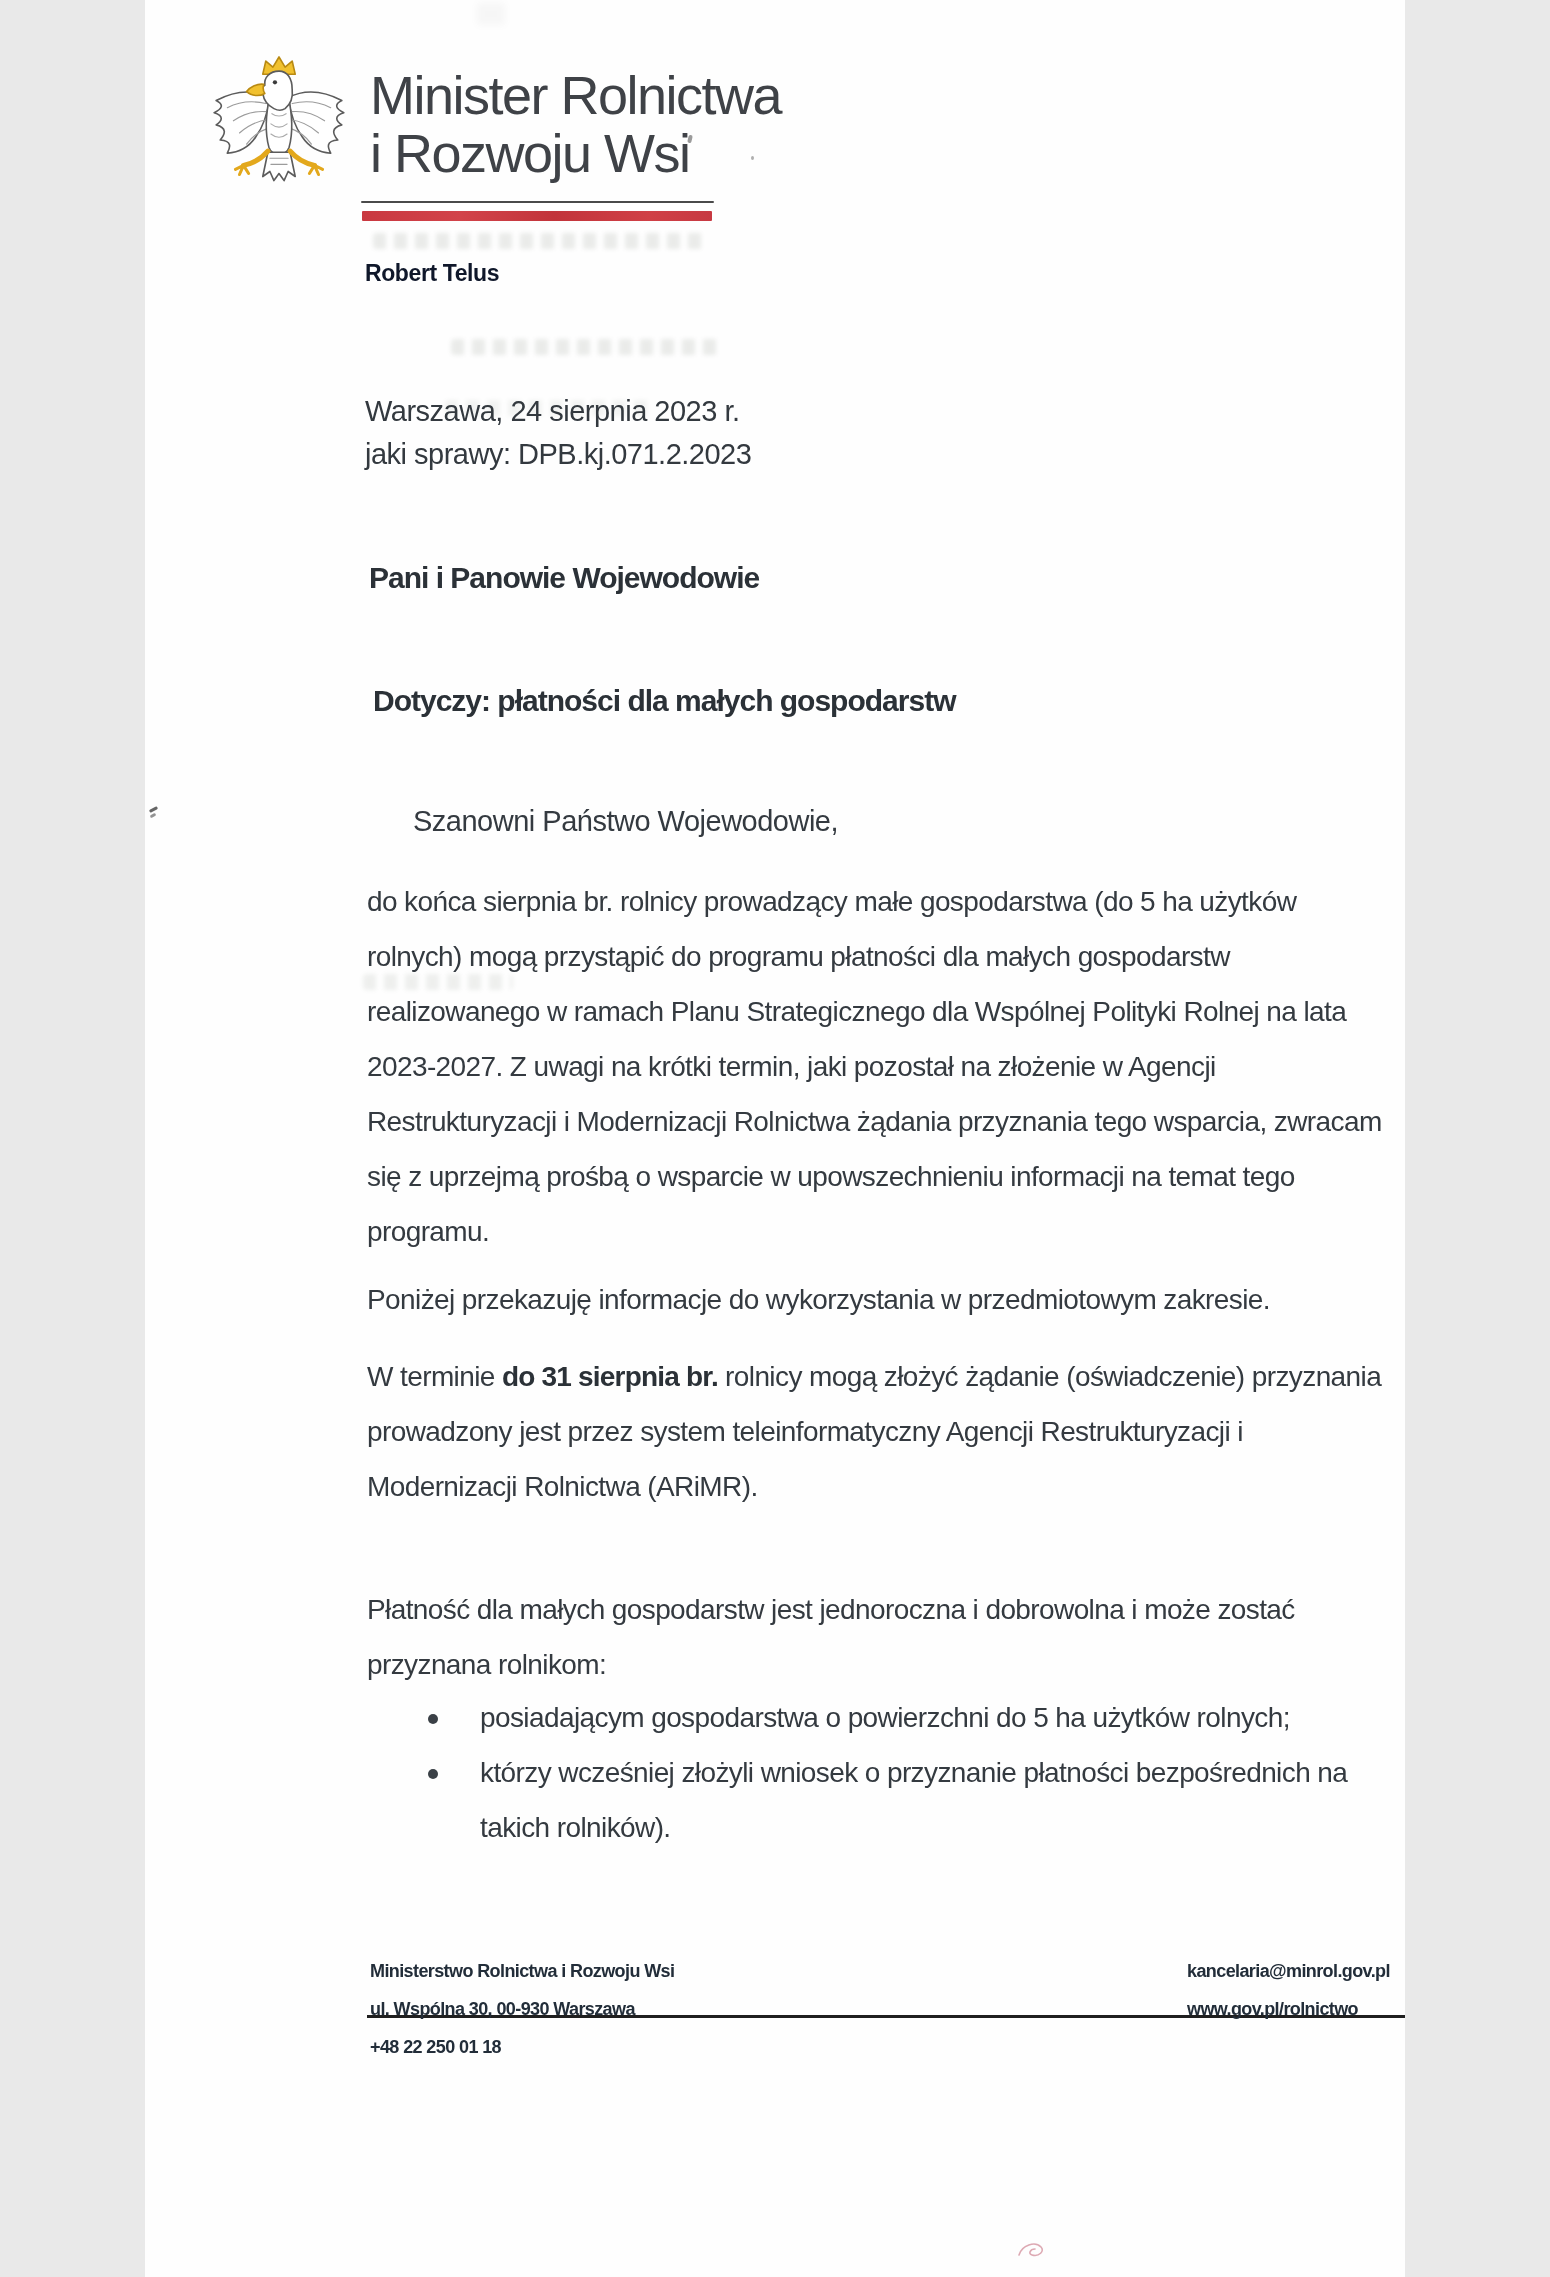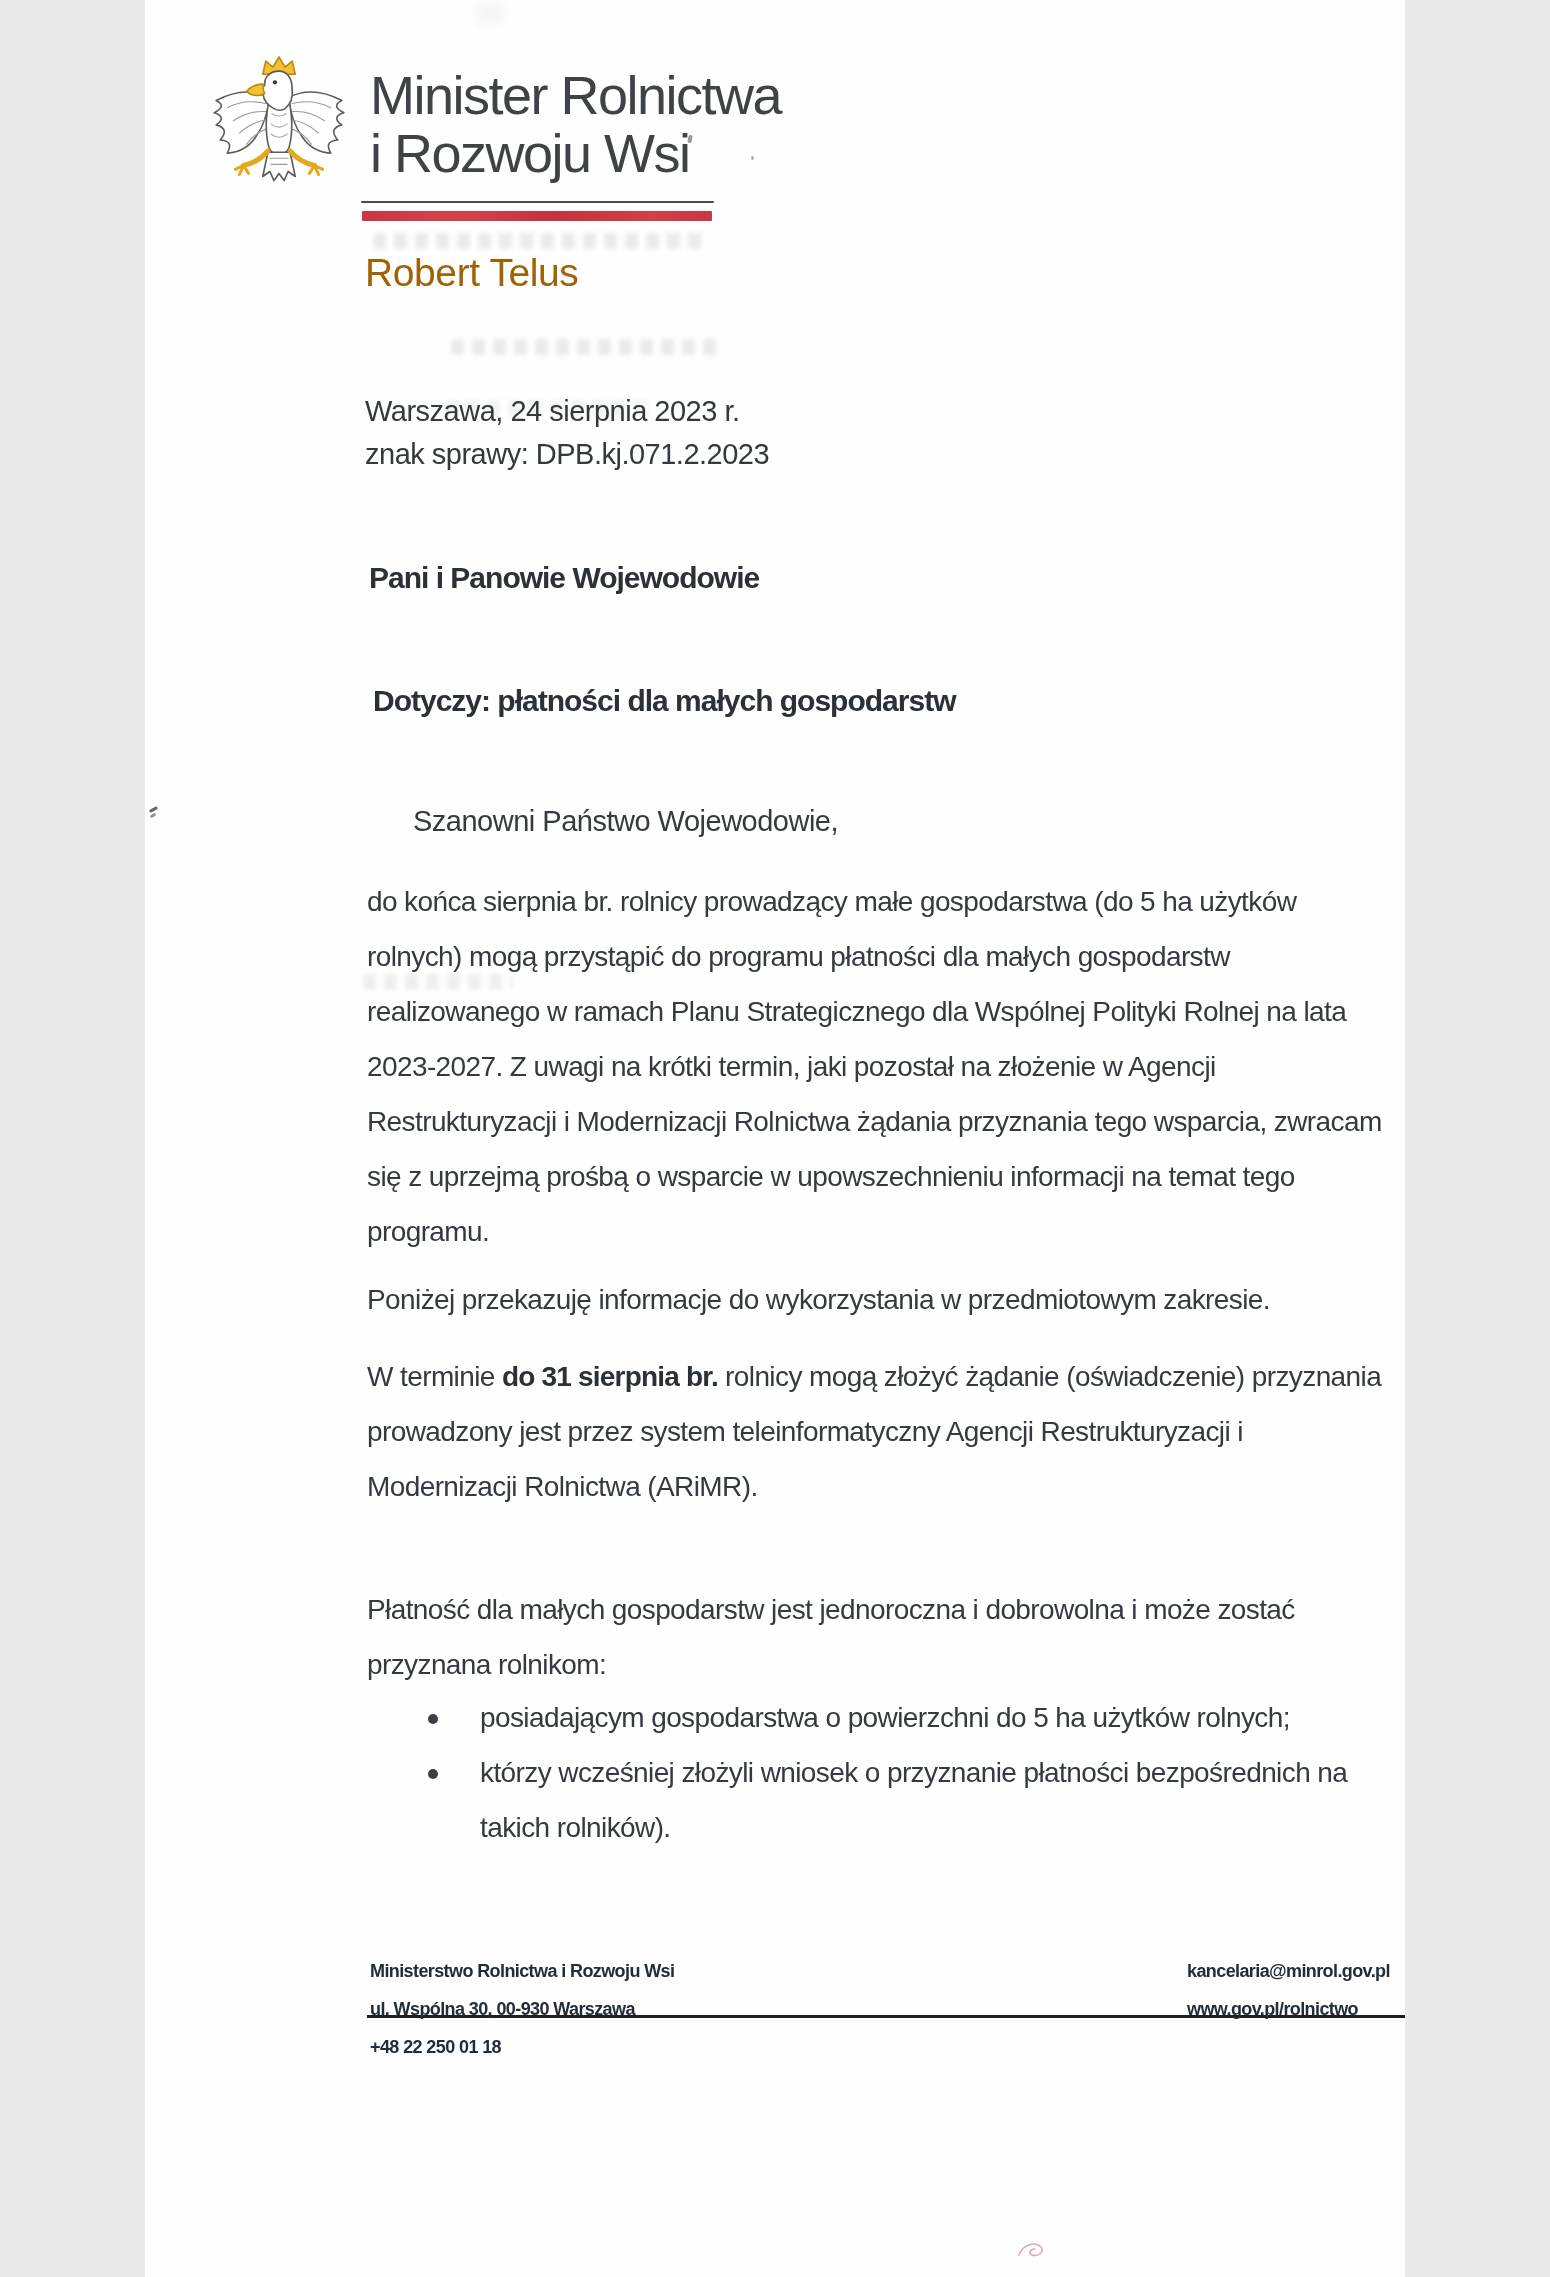--- a/index.html
+++ b/index.html
@@ -20,21 +20,21 @@
   .eagle{left:58px;top:52px;width:152px;height:168px;}
   .ministry-title{
     left:225px;top:66px;font-size:54px;line-height:58px;
     letter-spacing:-1.5px;color:#3f4247;white-space:nowrap;
   }
   .rule-thin{left:216px;top:201px;width:353px;height:2px;background:#4a4a4a;border-radius:1px;}
   .rule-red{
     left:217px;top:211px;width:350px;height:10px;border-radius:1px;
     background:linear-gradient(90deg,#c93840 0%,#d2434a 28%,#c2343b 55%,#d04046 82%,#c73942 100%);
   }
-  .signer{left:220px;top:253px;font-size:39px;line-height:40px;color:#a16207;letter-spacing:-0.4px;white-space:nowrap;}
+  .signer{left:220px;top:253px;font-size:23px;line-height:40px;color:#0f172a;letter-spacing:-0.4px;white-space:nowrap;font-weight:bold;}
   .meta{left:220px;top:390px;font-size:29px;line-height:43px;letter-spacing:-0.5px;white-space:nowrap;color:#33393f;}
   .heading{font-weight:700;font-size:30px;line-height:40px;letter-spacing:-1px;color:var(--ink-bold);white-space:nowrap;}
   .recipient{left:224px;top:558px;}
   .subject{left:228px;top:681px;}
   .salutation{left:220px;top:801px;font-size:29px;line-height:40px;letter-spacing:-0.5px;white-space:nowrap;margin-left:48px;}
   
   .para{left:222px;font-size:28px;line-height:55px;letter-spacing:-0.6px;color:var(--ink);}
   .para .ln{white-space:nowrap;}
   .p1{top:874px;}
   .p2{top:1272px;}
@@ -114,21 +114,21 @@
   <div class="abs smudge s3"></div>
   <div class="abs smudge s4"></div>
   <div class="abs speck-comma"></div>
   <div class="abs speck-dot"></div>
   <div class="abs edge-mark"></div>
 
   <div class="abs signer">Robert Telus</div>
 
   <div class="abs meta">
     <div>Warszawa, 24 sierpnia 2023 r.</div>
-    <div>znak sprawy: DPB.kj.071.2.2023</div>
+    <div>jaki sprawy: DPB.kj.071.2.2023</div>
   </div>
 
   <div class="abs heading recipient">Pani i Panowie Wojewodowie</div>
   <div class="abs heading subject">Dotyczy: płatności dla małych gospodarstw</div>
   <div class="abs salutation">Szanowni Państwo Wojewodowie,</div>
 
   <div class="abs para p1">
       <div class="ln">do końca sierpnia br. rolnicy prowadzący małe gospodarstwa (do 5 ha użytków</div>
       <div class="ln">rolnych) mogą przystąpić do programu płatności dla małych gospodarstw</div>
       <div class="ln">realizowanego w ramach Planu Strategicznego dla Wspólnej Polityki Rolnej na lata</div>

